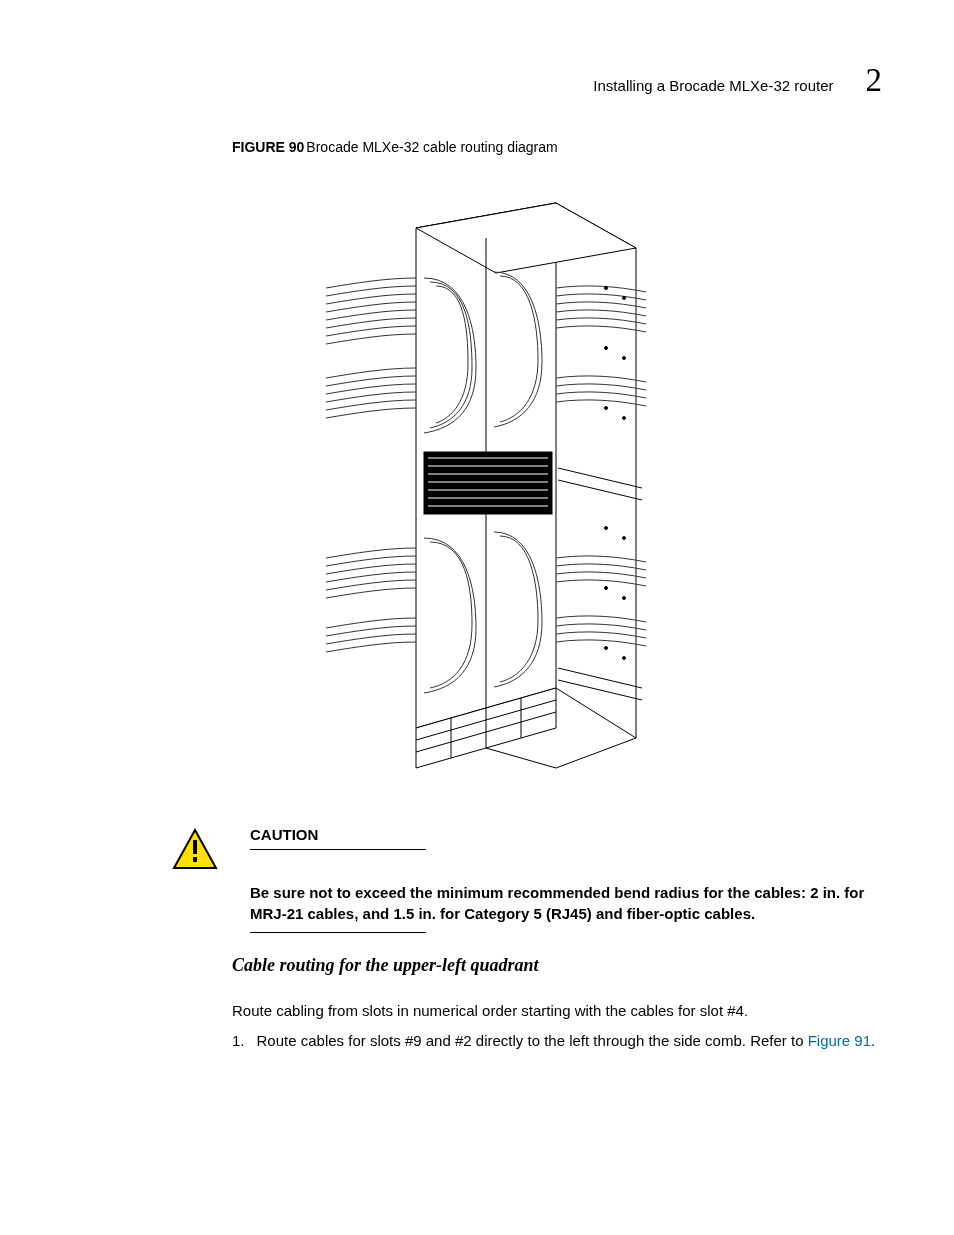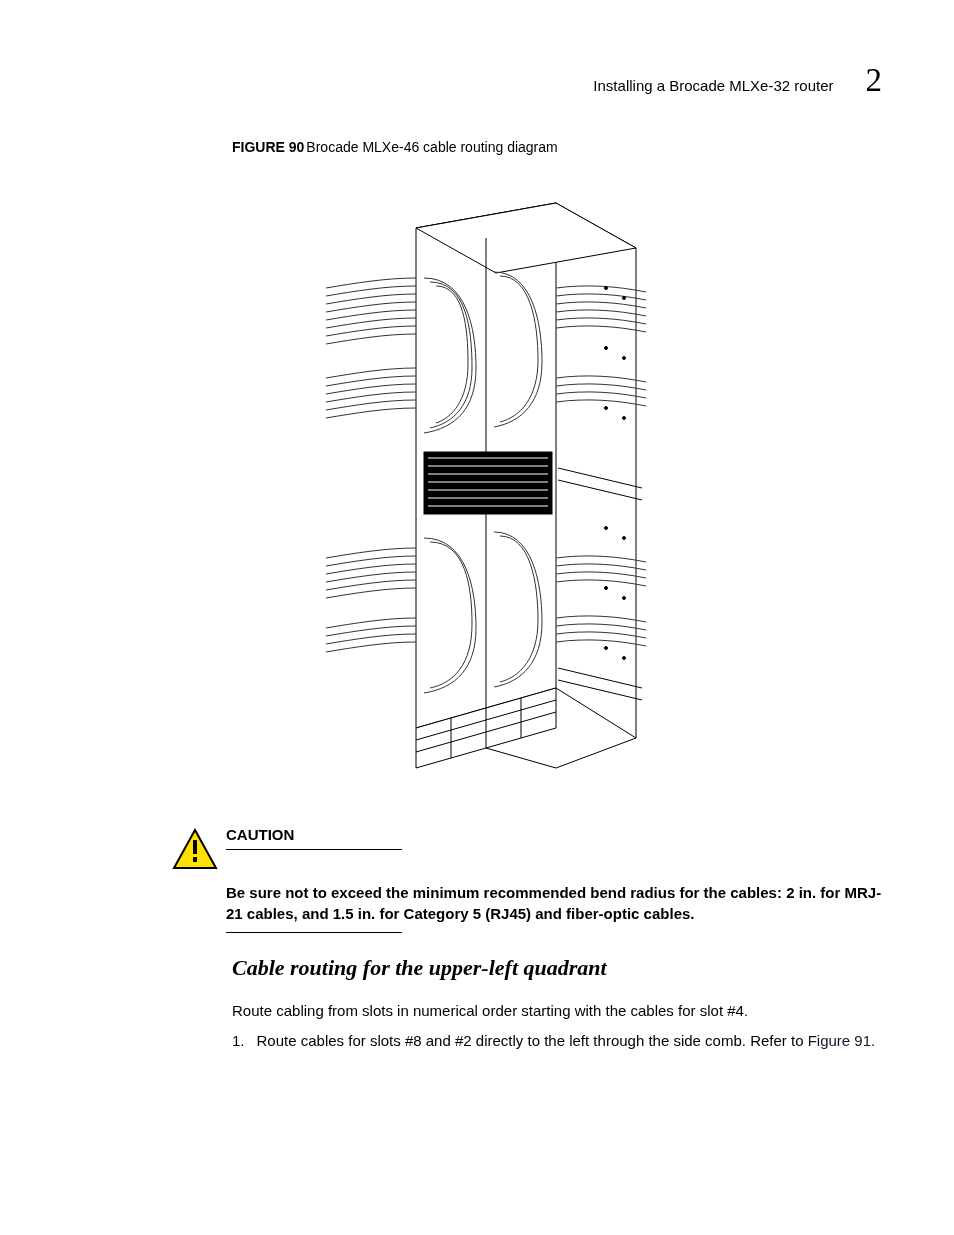--- a/index.html
+++ b/index.html
@@ -4,47 +4,47 @@
 <style>
   html,body{margin:0;padding:0;background:#fff;color:#000;}
   .page{position:relative;width:954px;height:1235px;font-family:Arial,Helvetica,sans-serif;}
   .header{position:absolute;top:62px;right:72px;display:flex;align-items:baseline;gap:32px;}
   .header-title{font-size:15px;text-align:right;}
   .header-num{font-family:Georgia,'Times New Roman',serif;font-size:33px;font-weight:400;}
   .figure-label{position:absolute;top:139px;left:232px;font-size:14px;}
   .figure-label b{font-weight:700;margin-right:2px;}
   .figure-box{position:absolute;top:168px;left:306px;width:360px;height:626px;}
   .figure-box svg{width:100%;height:100%;}
-  .caution-block{position:absolute;top:826px;left:172px;right:72px;display:flex;gap:8px;}
+  .caution-block{position:absolute;top:826px;left:172px;right:72px;display:flex;gap:32px;}
   .caution-icon{flex:0 0 auto;width:46px;height:42px;margin-top:2px;}
   .caution-body{flex:1 1 auto;}
   .caution-title{font-weight:700;font-size:15px;padding-bottom:4px;}
   .caution-rule{border-top:1px solid #000;width:176px;margin:2px 0 6px 0;}
   .caution-text{font-weight:700;font-size:15px;line-height:1.4;margin-top:32px;}
   .caution-rule2{border-top:1px solid #000;width:176px;margin:8px 0 0 0;}
-  .section-heading{position:absolute;top:955px;left:232px;font-family:Georgia,'Times New Roman',serif;font-style:italic;font-weight:700;font-size:22px;}
+  .section-heading{position:absolute;top:955px;left:232px;font-family:Georgia,'Times New Roman',serif;font-style:italic;font-weight:700;font-size:18px;}
   .para{position:absolute;left:232px;right:72px;font-size:15px;line-height:1.4;}
   .para1{top:1000px;}
   .step{position:absolute;left:232px;right:72px;top:1030px;font-size:15px;line-height:1.4;display:flex;gap:12px;}
   .step-num{flex:0 0 auto;}
   .step-body{flex:1 1 auto;}
-  .xref{color:#0f172a;}
+  .xref{color:#0369a1;}
 </style>
 </head>
 <body>
 
 <div class="page">
 
   <div class="header">
     <span class="header-title">Installing a Brocade MLXe-32 router</span>
     <span class="header-num">2</span>
   </div>
 
   <div class="figure-label">
-    <b>FIGURE 90</b><span>Brocade MLXe-46 cable routing diagram</span>
+    <b>FIGURE 90</b><span>Brocade MLXe-32 cable routing diagram</span>
   </div>
 
   <div class="figure-box">
     <svg viewBox="0 0 360 626" xmlns="http://www.w3.org/2000/svg">
       <g stroke="#000" fill="none" stroke-width="1">
 
         <polygon points="110,60 250,35 330,80 330,570 250,600 110,560" fill="#fff"></polygon>
         <polyline points="250,35 250,520 330,570"></polyline>
         <polyline points="110,60 250,35"></polyline>
         <polyline points="110,560 250,520"></polyline>
@@ -196,17 +196,17 @@
     </div>
   </div>
 
   <div class="section-heading">Cable routing for the upper-left quadrant</div>
 
   <div class="para para1">Route cabling from slots in numerical order starting with the cables for slot #4.</div>
 
   <div class="step">
     <div class="step-num">1.</div>
     <div class="step-body">
-      <span>Route cables for slots #8 and #2 directly to the left through the side comb. Refer to </span><span class="xref">Figure 91</span><span>.</span>
+      <span>Route cables for slots #9 and #2 directly to the left through the side comb. Refer to </span><span class="xref">Figure 91</span><span>.</span>
     </div>
   </div>
 
 </div>
 
 </body></html>

